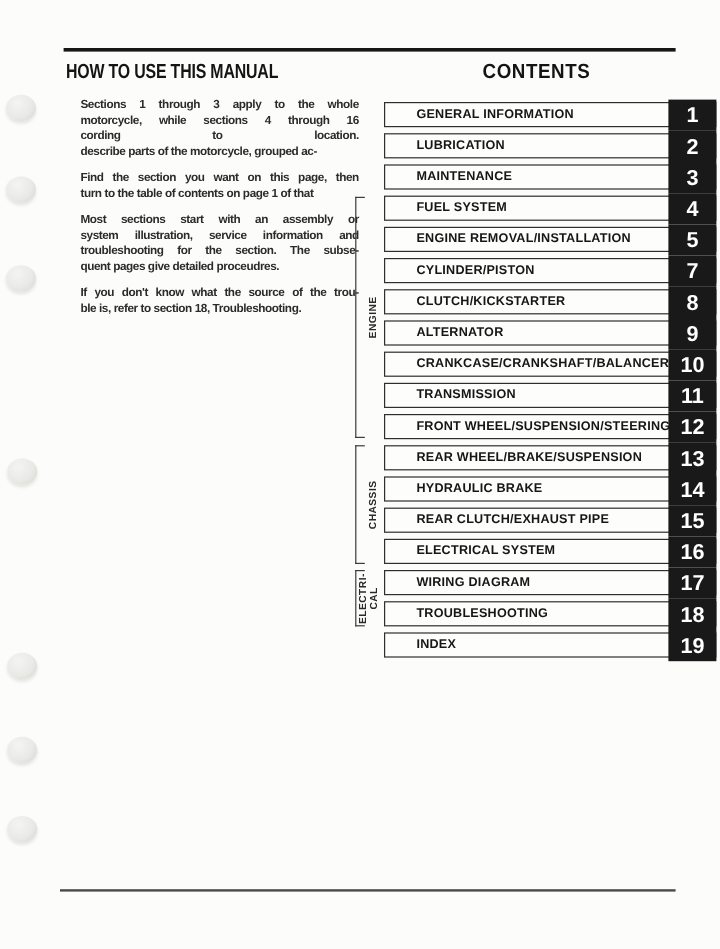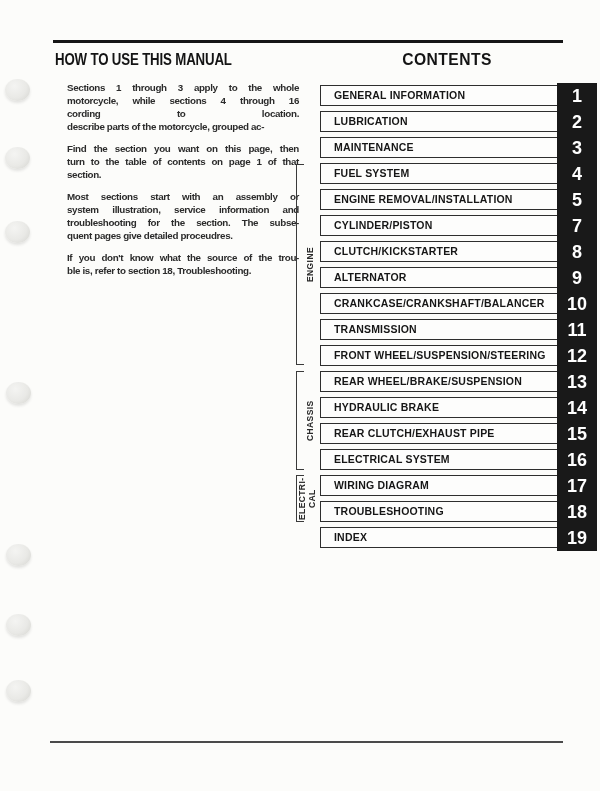--- a/index.html
+++ b/index.html
@@ -41,21 +41,21 @@
     position:absolute; left:320px; top:50px; width:254px; margin:0;
     font-size:17px; font-weight:bold; letter-spacing:0.5px; text-align:center;
     transform:scaleX(0.92); transform-origin:center; color:#141414;
   }
   .toc { position:absolute; left:320px; top:85px; width:277px; display:flex; flex-direction:column; gap:5px; }
   .toc-row {
     position:relative; height:21px; box-sizing:border-box;
     border:1px solid #2e2e2e; background:#fdfdfc;
   }
   .toc-label {
-    position:absolute; left:13px; top:0; line-height:19px;
+    position:absolute; left:26px; top:0; line-height:19px;
     font-size:10.5px; font-weight:bold; letter-spacing:0.2px; white-space:nowrap; color:#161616;
   }
   .toc-num {
     position:absolute; right:-1px; top:-3px; width:40px; height:26px;
     background:#191919; color:#ffffff;
     font-size:18px; font-weight:bold;
     display:flex; align-items:center; justify-content:center;
   }
 
   
@@ -93,21 +93,20 @@
   <div class="intro">
     <div class="para">
       <div class="line">Sections 1 through 3 apply to the whole</div>
       <div class="line">motorcycle, while sections 4 through 16</div>
       <div class="line">cording to location.</div>
       <div class="line">describe parts of the motorcycle, grouped ac-</div>
     </div>
     <div class="para">
       <div class="line">Find the section you want on this page, then</div>
       <div class="line">turn to the table of contents on page 1 of that</div>
-      <div class="line">section.</div>
     </div>
     <div class="para">
       <div class="line">Most sections start with an assembly or</div>
       <div class="line">system illustration, service information and</div>
       <div class="line">troubleshooting for the section. The subse-</div>
       <div class="line">quent pages give detailed proceudres.</div>
     </div>
     <div class="para">
       <div class="line">If you don't know what the source of the trou-</div>
       <div class="line">ble is, refer to section 18, Troubleshooting.</div>

